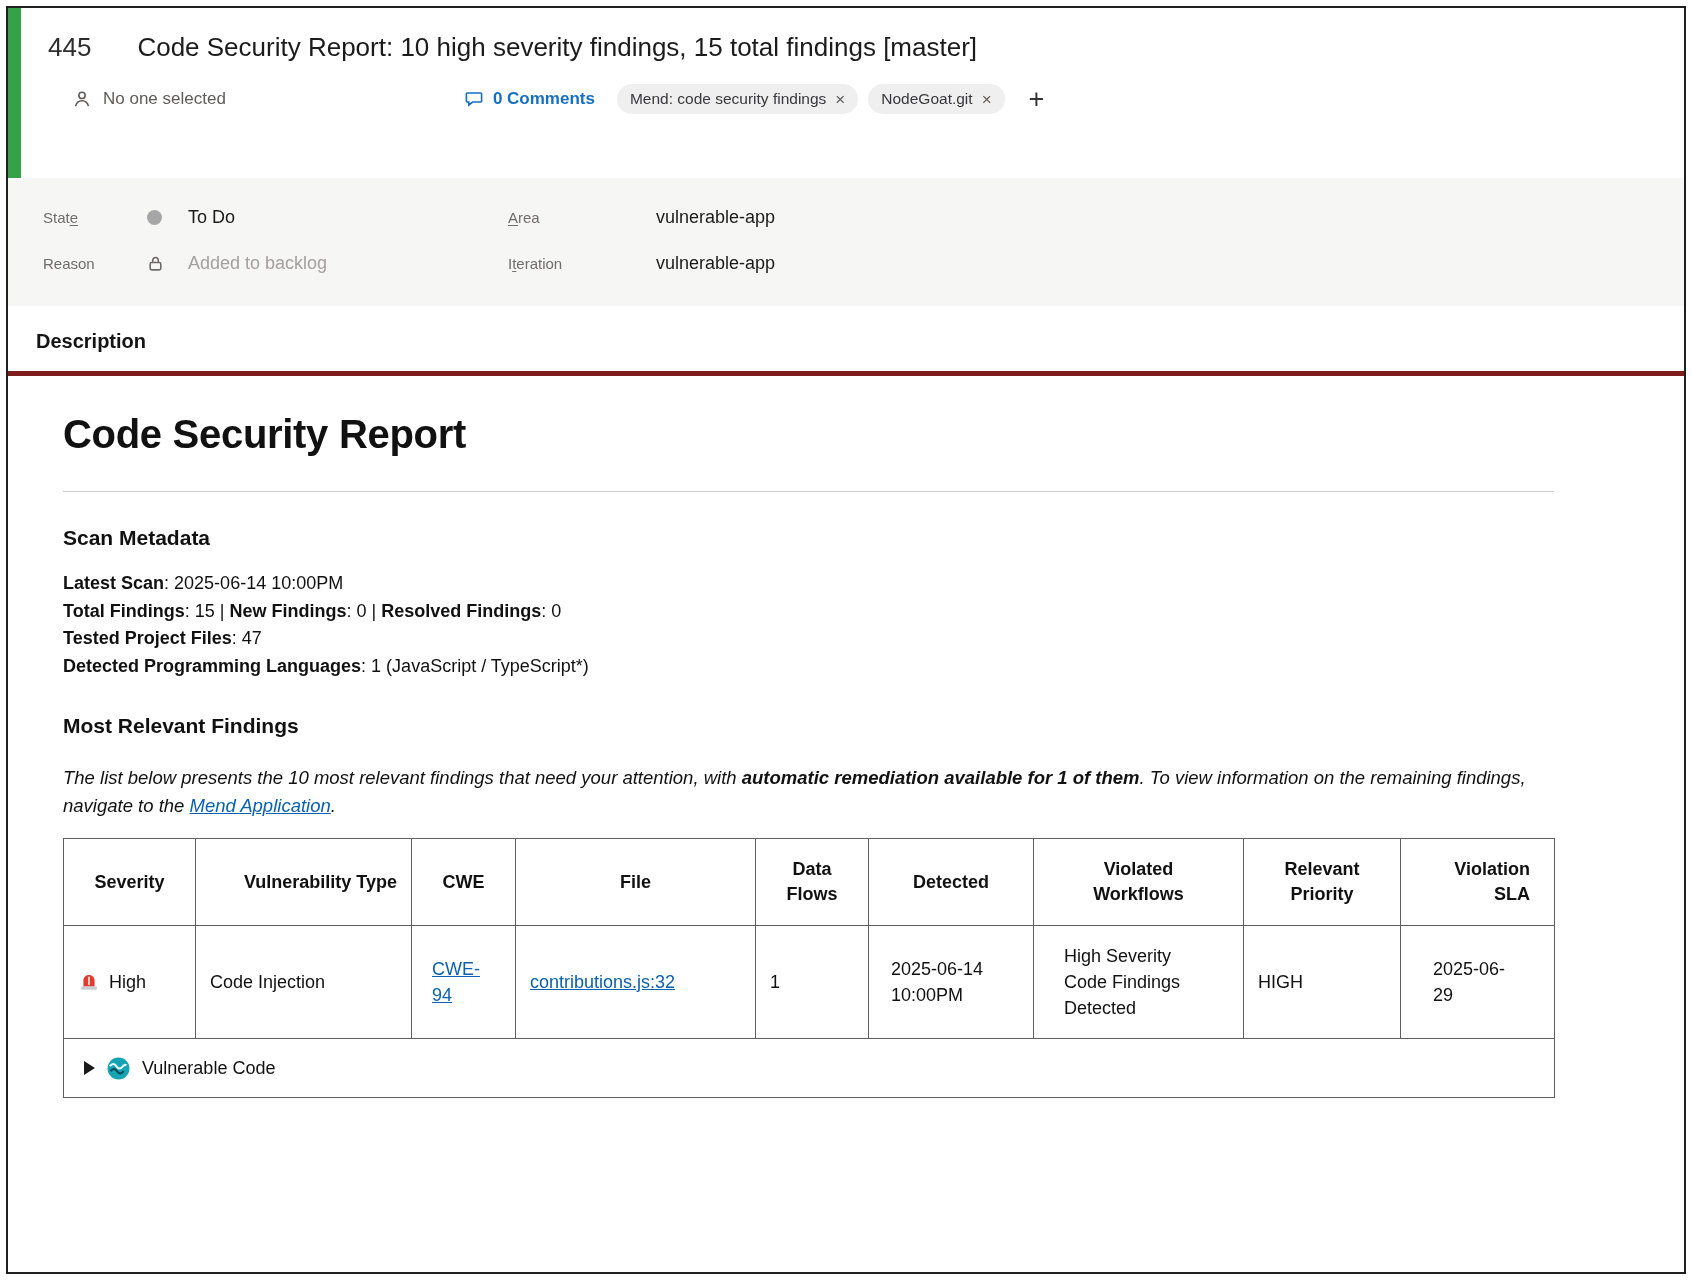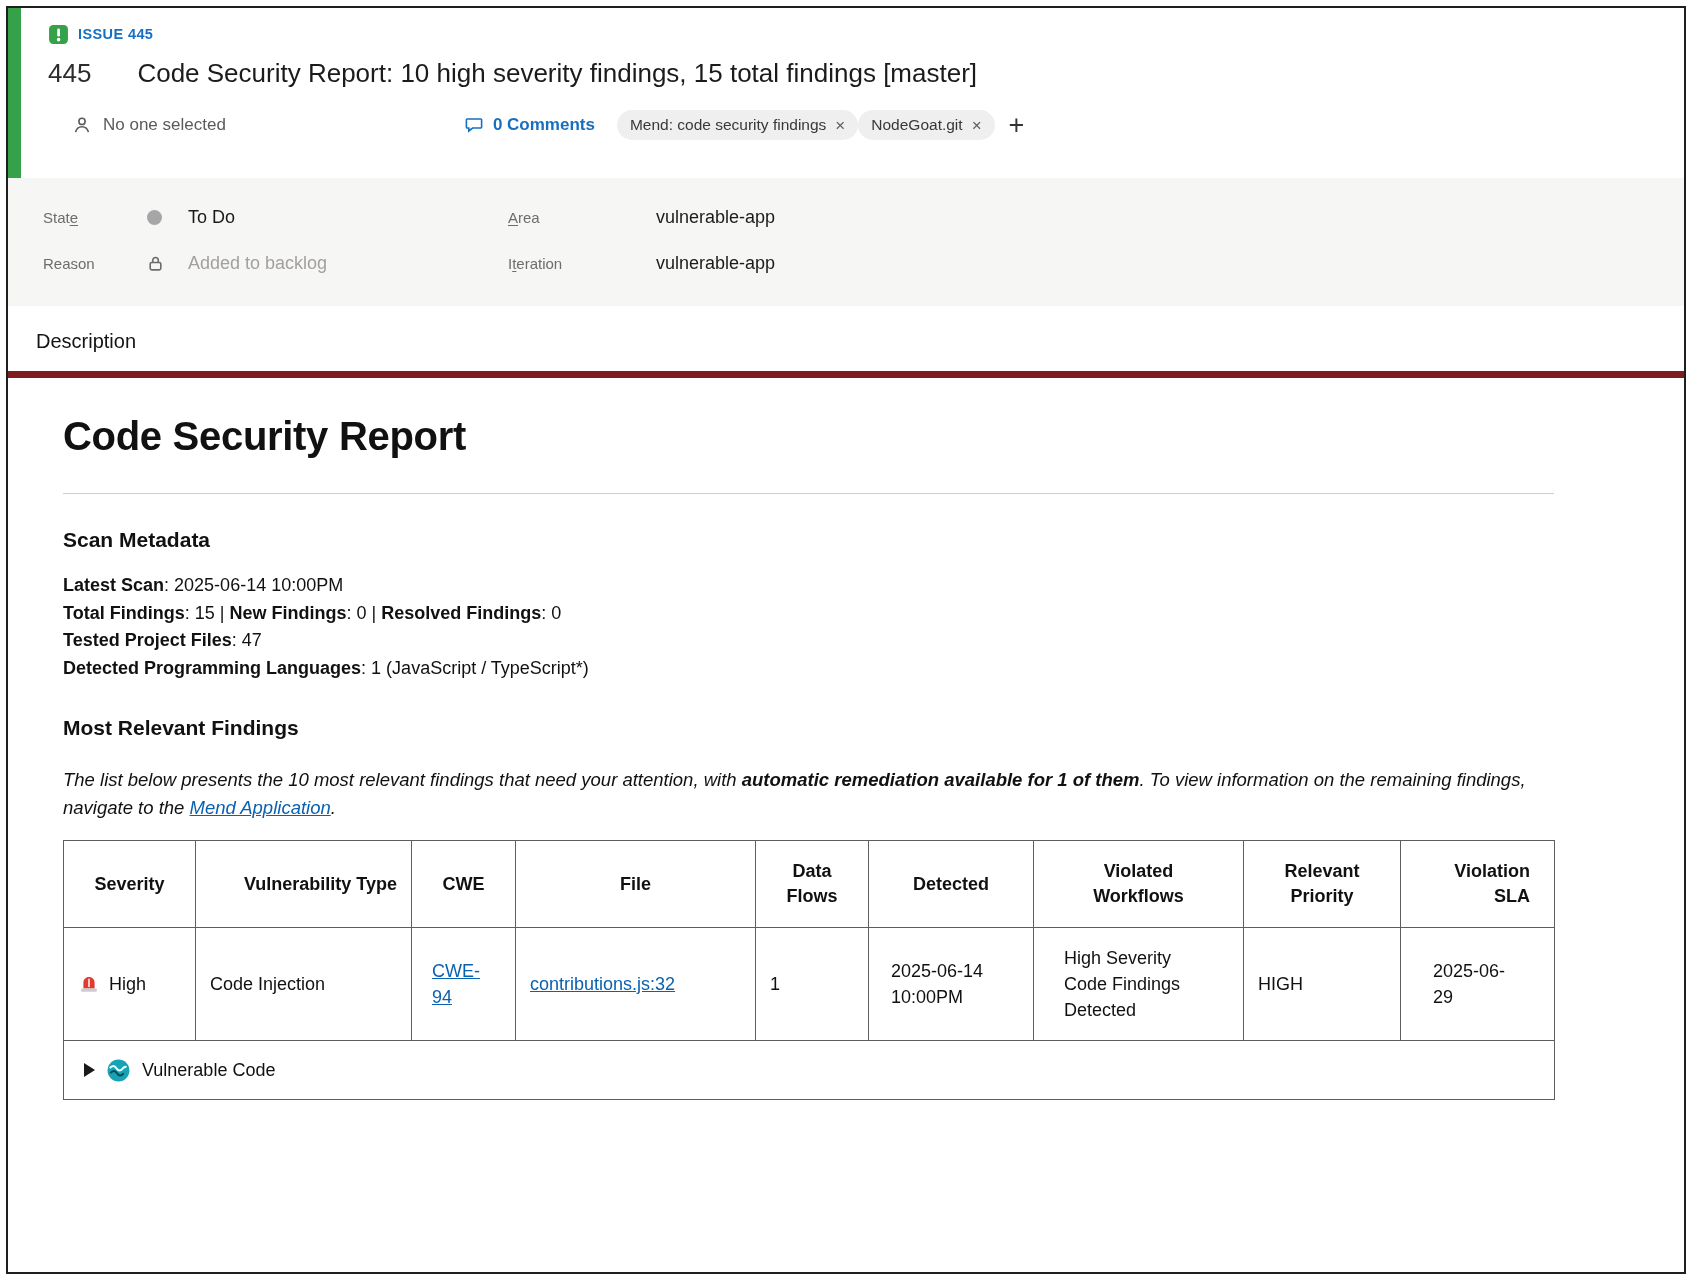--- a/index.html
+++ b/index.html
@@ -20,38 +20,38 @@
   .green-bar { position:absolute; left:0; top:0; width:13px; height:100%; background:#35a24a; }
   .hdr-inner { padding:13px 0 0 40px; }
   .type-row { display:flex; align-items:center; gap:9px; height:26px; }
   .type-label { color:#176fc1; font-size:14.5px; font-weight:600; letter-spacing:.4px; }
   .title-row { display:flex; align-items:baseline; margin-top:11px; }
   .wi-id { font-size:26px; color:#2c2c2c; margin-right:46px; }
   .wi-title { font-size:26px; color:#1b1b1b; cursor:text; }
   .meta-row { display:flex; align-items:center; margin-top:21px; padding-left:24px; }
   .assignee { display:flex; align-items:center; gap:11px; color:#5d5b59; font-size:17px; cursor:pointer; }
   .comments { display:flex; align-items:center; gap:9px; margin-left:238px; color:#176fc1; font-size:17px; font-weight:700; cursor:pointer; }
-  .tags { display:flex; align-items:center; margin-left:22px; }
+  .tags { display:flex; align-items:center; gap:10px; margin-left:22px; }
   .tag { display:flex; align-items:center; gap:9px; background:#efefef; border-radius:15px; height:30px; padding:0 13px; font-size:15.5px; color:#38373a; cursor:default; }
   .tag-x { color:#5f5d5b; font-size:17px; line-height:1; cursor:pointer; }
   .add-tag { background:none; border:none; font-family:inherit; font-size:27px; font-weight:400; color:#333; line-height:1; padding:0 6px; margin-left:8px; cursor:pointer; }
 
   
   .fields { background:#f6f6f5; display:grid; grid-template-columns:465px 1fr; padding:16px 0 20px 35px; }
   .field-row { display:flex; align-items:center; height:46px; }
   .f-label { width:104px; font-size:15px; color:#6f6d6b; flex:none; }
   .col2 .f-label { width:148px; }
   .accent { text-decoration:underline; text-underline-offset:2px; }
   .f-icon { width:41px; flex:none; display:flex; align-items:center; }
   .f-value { font-size:18px; color:#1b1b1b; cursor:pointer; }
   .f-value.muted { color:#a3a09e; }
   .state-dot { width:15px; height:15px; border-radius:50%; background:#a6a6a6; display:inline-block; }
 
   
-  .desc-header { font-size:20px; font-weight:400; padding:24px 0 18px 28px; border-bottom:7px solid #7f1d1d; color:#141414; }
+  .desc-header { font-size:20px; font-weight:700; padding:24px 0 18px 28px; border-bottom:5px solid #7f1d1d; color:#141414; }
   .content { padding:36px 130px 0 55px; }
   h1 { font-size:40px; font-weight:700; margin:0 0 34px; letter-spacing:-.3px; color:#111; }
   .content hr { border:none; border-top:1px solid #cfcfcf; margin:0; }
   h2 { font-size:21px; font-weight:700; margin:34px 0 0; color:#111; }
   .meta { margin-top:20px; font-size:18px; line-height:27.5px; color:#111; }
   .meta b { font-weight:700; }
   .intro { font-style:italic; font-size:18.5px; line-height:28px; margin:26px 0 0; color:#111; }
   .intro b { font-weight:700; }
   a { color:#0a61b0; cursor:pointer; }
   .intro a { text-decoration:underline; }
@@ -78,30 +78,20 @@
   .icon-box { display:inline-flex; align-items:center; }
 </style>
 </head>
 <body>
 
 <div class="frame">
 
   <header class="wi-header">
     <div class="green-bar"></div>
     <div class="hdr-inner">
-      <div class="type-row">
-        <span class="icon-box">
-          <svg width="21" height="21" viewBox="0 0 20 20">
-              <rect x="1" y="1" width="18" height="18" rx="4" fill="#35a24a"></rect>
-              <rect x="8.8" y="4.4" width="2.6" height="7.6" rx="1.3" fill="#fff"></rect>
-              <circle cx="10.1" cy="14.9" r="1.7" fill="#fff"></circle>
-            </svg>
-        </span>
-        <span class="type-label">ISSUE 445</span>
-      </div>
       <div class="title-row">
         <span class="wi-id">445</span>
         <span class="wi-title">Code Security Report: 10 high severity findings, 15 total findings [master]</span>
       </div>
       <div class="meta-row">
         <div class="assignee">
           <span class="icon-box">
             <svg width="20" height="20" viewBox="0 0 20 20" fill="none" stroke="#5d5b59" stroke-width="1.6">
                 <circle cx="10" cy="6.4" r="3.1"></circle>
                 <path d="M3.6 17.2c.8-3.7 3.4-5.4 6.4-5.4s5.6 1.7 6.4 5.4"></path>

